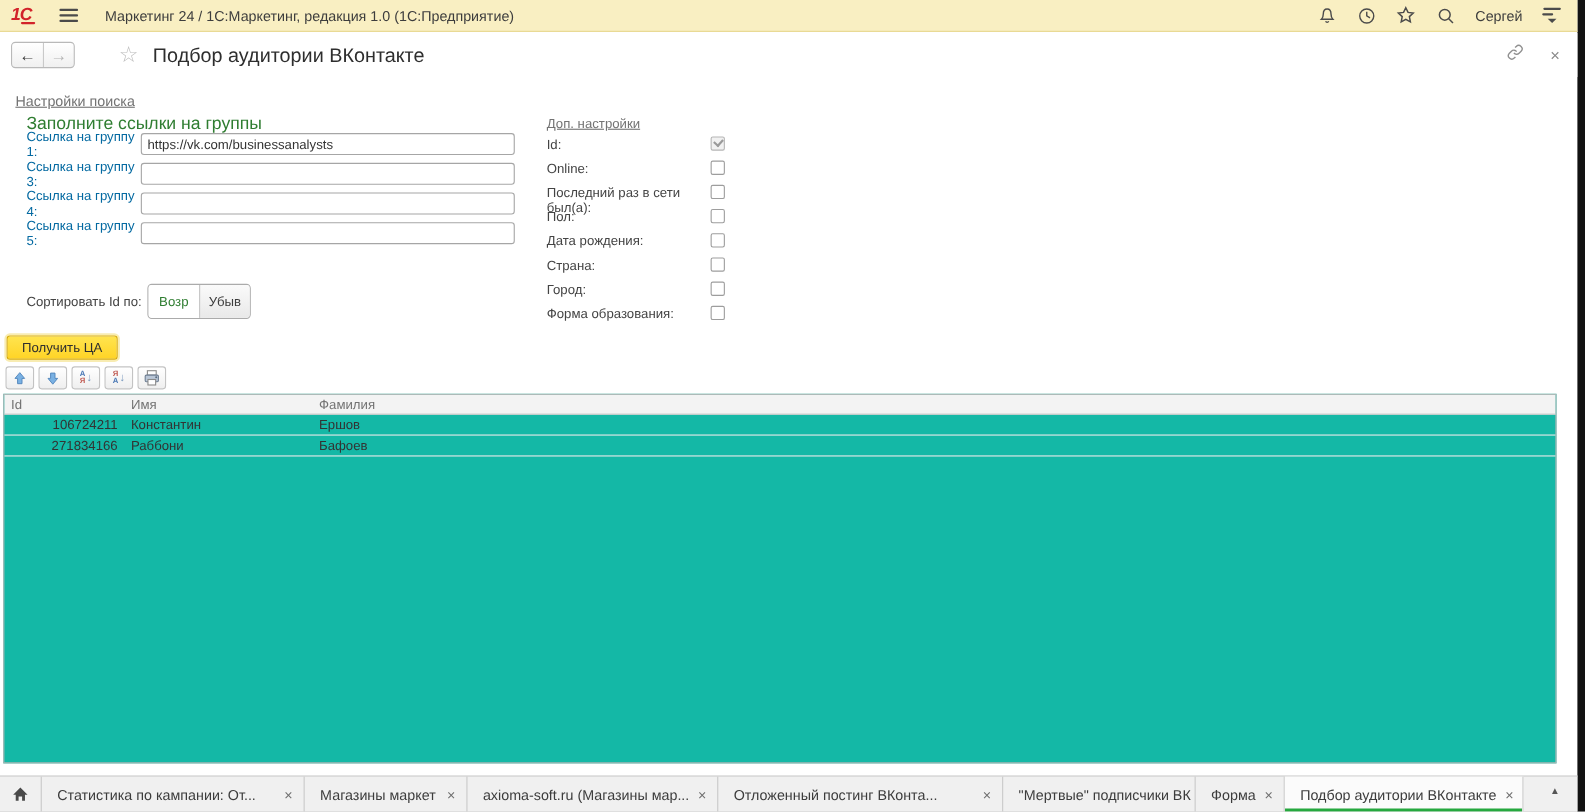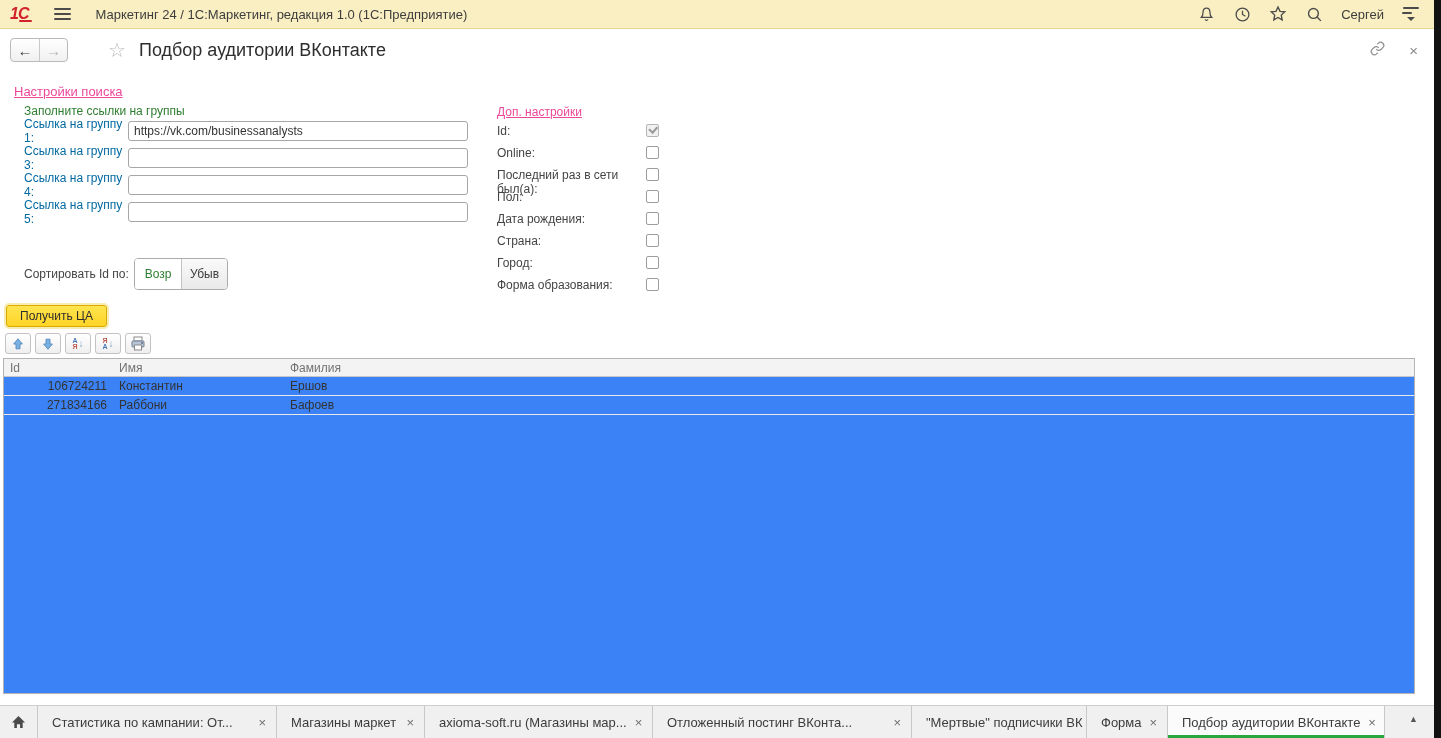--- a/index.html
+++ b/index.html
@@ -36,24 +36,24 @@
   .navbtn { width:28px; height:22px; display:flex; align-items:center; justify-content:center; font-size:15px; cursor:pointer; }
   .navbtn.back { color:#3c3c3c; }
   .navbtn.fwd { color:#b4b4b4; border-left:1px solid #c9c9c9; }
   .nav-star { margin-left:40px; font-size:20px; color:#bdbdbd; cursor:pointer; line-height:1; }
   .form-title { margin-left:13px; font-size:18px; color:#2e2e2e; }
   .navrow-right { margin-left:auto; display:flex; align-items:center; gap:24px; margin-right:16px; }
   .link-icon { cursor:pointer; }
   .close-form { font-size:15px; color:#8a8a8a; cursor:pointer; }
 
   
-  .green-link { color:#ec4899; text-decoration:underline; cursor:pointer;text-align:right; }
+  .green-link { color:#737373; text-decoration:underline; cursor:pointer;text-align:right; }
   .search-settings { position:absolute; left:14px; top:84px; font-size:13px; }
   .extra-settings { position:absolute; left:497px; top:105px; font-size:12px; }
-  .group-caption { position:absolute; left:24px; top:104px; font-size:12px; color:#2f7d31; }
+  .group-caption { position:absolute; left:24px; top:104px; font-size:16px; color:#2f7d31; }
 
   
   .links-block { position:absolute; left:24px; top:121px; }
   .input-row { display:flex; align-items:center; height:20px; margin-bottom:7px; }
   .input-row label { width:104px; font-size:12px; color:#0369a1; }
   .input-row input {
     width:340px; height:20px; border:1px solid #a6a6a6; border-radius:3px;
     font-family:"Liberation Sans", sans-serif; font-size:12px; color:#333; padding:1px 5px; outline:none; background:#fff;
   }
   .sort-row { position:absolute; left:24px; top:258px; display:flex; align-items:center; }
@@ -88,21 +88,21 @@
   .tool-btn {
     width:26px; height:21px; border:1px solid #c3c3c3; border-radius:3px;
     background:linear-gradient(#ffffff,#efefef); display:flex; align-items:center; justify-content:center; cursor:pointer;
   }
   .sort-glyph { display:flex; align-items:center; gap:1px; }
   .sort-letters { display:flex; flex-direction:column; line-height:6px; font-size:7px; font-weight:bold; }
   .lt-blue { color:#4a78b5; } .lt-red { color:#c05a52; }
   .sort-arrow { font-size:10px; color:#7d9cc0; line-height:1; }
 
   
-  .grid { position:absolute; left:3px; top:358px; width:1412px; height:336px; border:1px solid #b4b4b4; background:#3b82f6; }
+  .grid { position:absolute; left:3px; top:358px; width:1412px; height:336px; border:1px solid #b4b4b4; background:#14b8a6; }
   .grid-header { display:flex; height:18px; background:#f3f3f3; border-bottom:1px solid #c6c6c6; }
   .gh-cell { font-size:12px; color:#737373; padding:1px 6px; display:flex; align-items:center; }
   .grid-row { display:flex; height:19px; border-bottom:1px solid #e9e9e9; }
   .gr-cell { font-size:12px; color:#333; padding:1px 6px; display:flex; align-items:center; white-space:nowrap; overflow:hidden; }
   .col-id { width:109px; } .col-name { width:171px; } .col-last { flex:1; }
   .gr-cell.col-id { justify-content:flex-end; }
 
   
   .tabbar {
     position:absolute; left:0; top:705px; width:1434px; height:33px;

